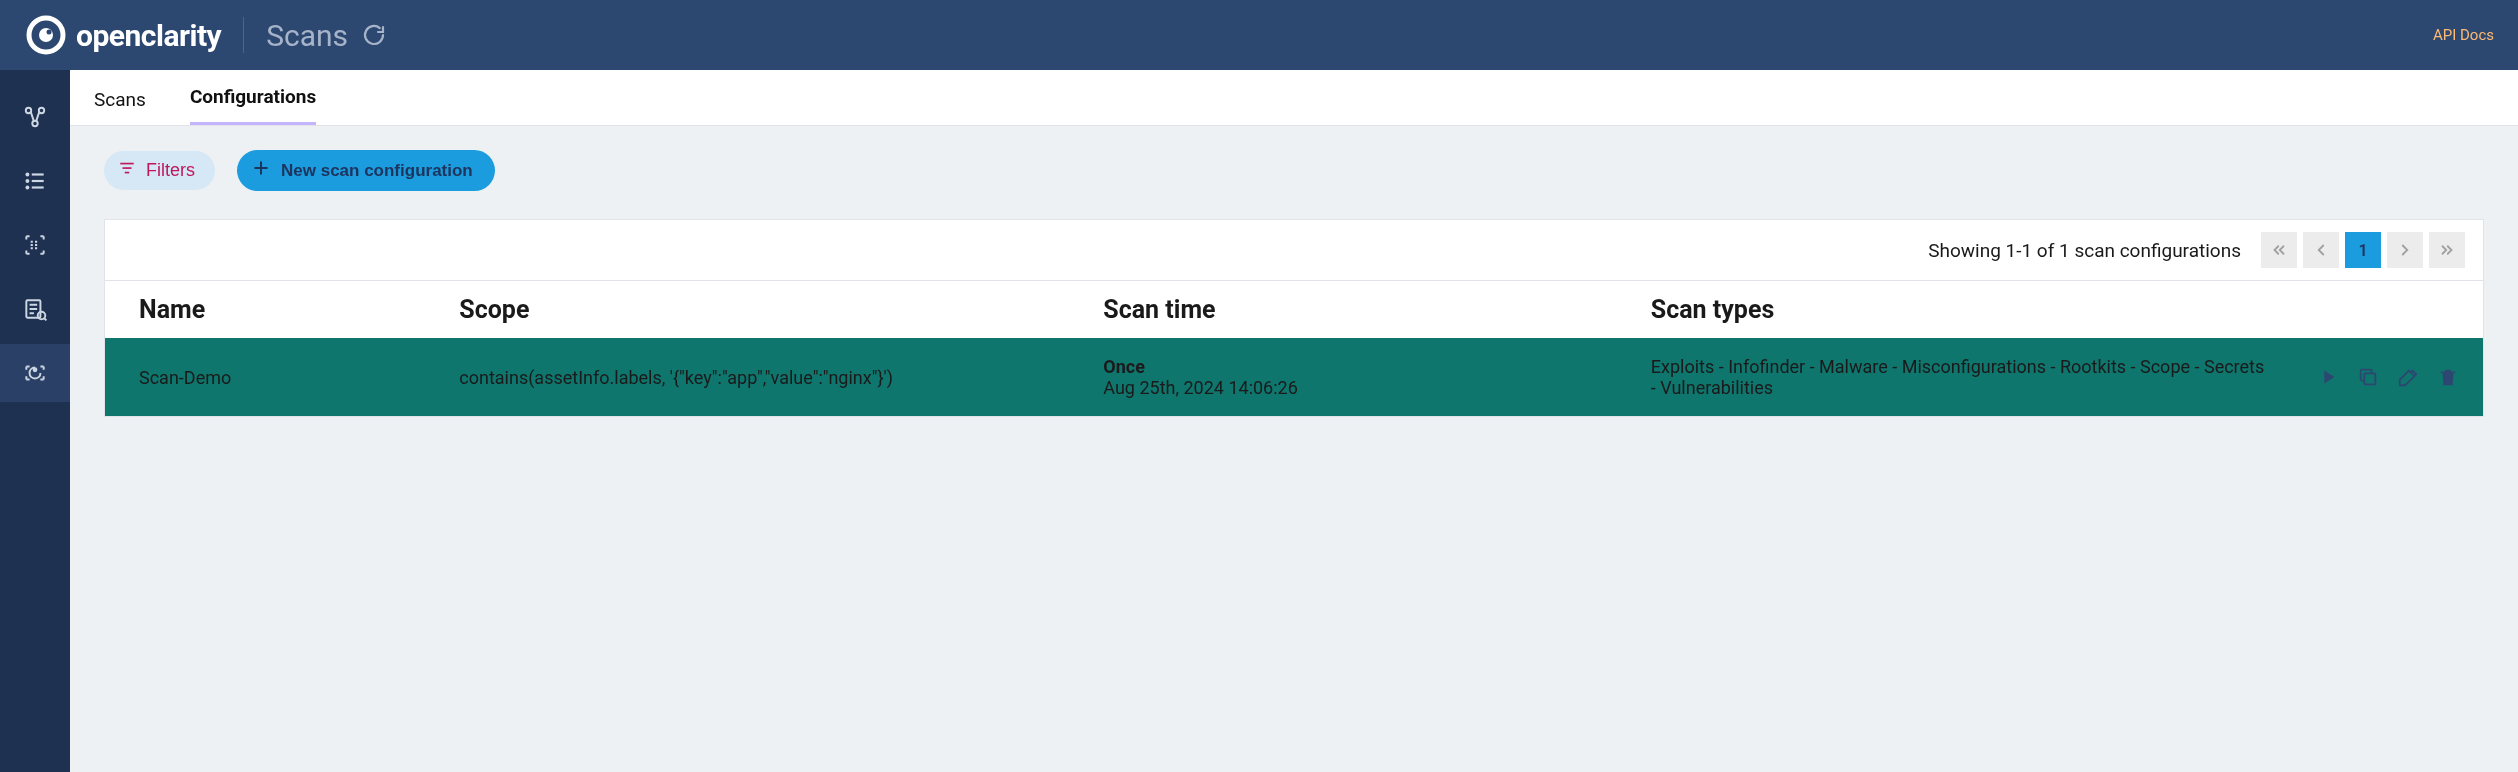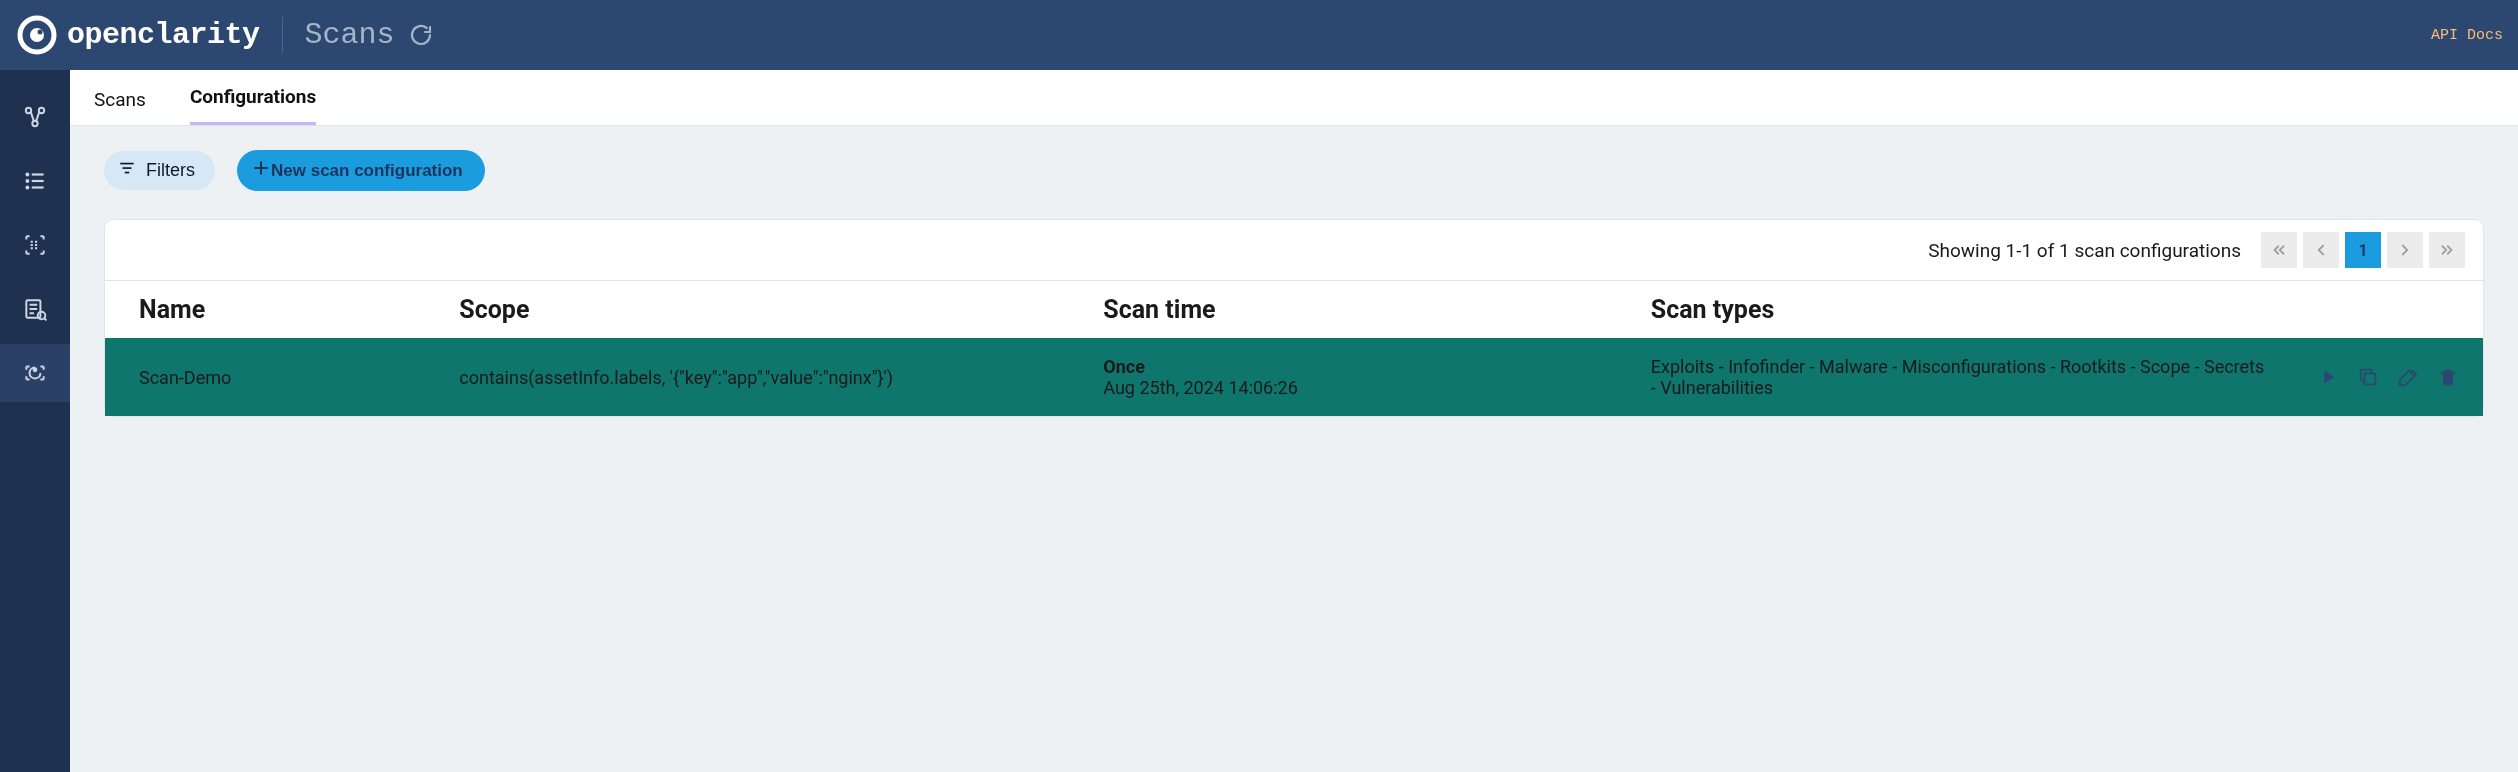--- a/index.html
+++ b/index.html
@@ -9,23 +9,22 @@
     color: #1a1a1a;
     font-size: 16px;
   }
 
   
   .top-header {
     background: #2c4871;
     height: 70px;
     display: flex;
     align-items: center;
-    padding: 0 15px;
+    padding: 0 24px;
     color: #fff;
-    font-family: Liberation Mono, monospace;
   }
   .logo {
     display: flex;
     align-items: center;
     gap: 8px;
   }
   .logo-icon {
     width: 44px;
     height: 44px;
     position: relative;
@@ -126,47 +125,48 @@
     align-items: center;
     padding: 24px 34px 10px;
     gap: 22px;
   }
   .filters-btn {
     background: #d6e8f5;
     border: none;
     border-radius: 999px;
     padding: 8px 20px 8px 14px;
     font-size: 18px;
-    color: #0f172a;
+    color: #be185d;
     display: inline-flex;
     align-items: center;
     gap: 10px;
     cursor: pointer;
   }
   .filters-btn svg { width: 18px; height: 18px; }
   .new-scan-btn {
     background: #1a9cdf;
     border: none;
     border-radius: 999px;
     padding: 8px 22px 8px 14px;
     font-size: 17px;
     font-weight: 600;
     color: #1e345c;
     display: inline-flex;
     align-items: center;
+    gap: 10px;
     cursor: pointer;
   }
   .new-scan-btn svg { width: 20px; height: 20px; }
 
   
   .card {
     background: #fff;
     margin: 18px 34px 0;
     border: 1px solid #e0e4ea;
-    border-radius: 9px;
+    border-radius: 0;
   }
   .card-header {
     display: flex;
     align-items: center;
     justify-content: flex-end;
     padding: 12px 18px;
     gap: 20px;
     border-bottom: 1px solid #e0e4ea;
   }
   .showing-text {

